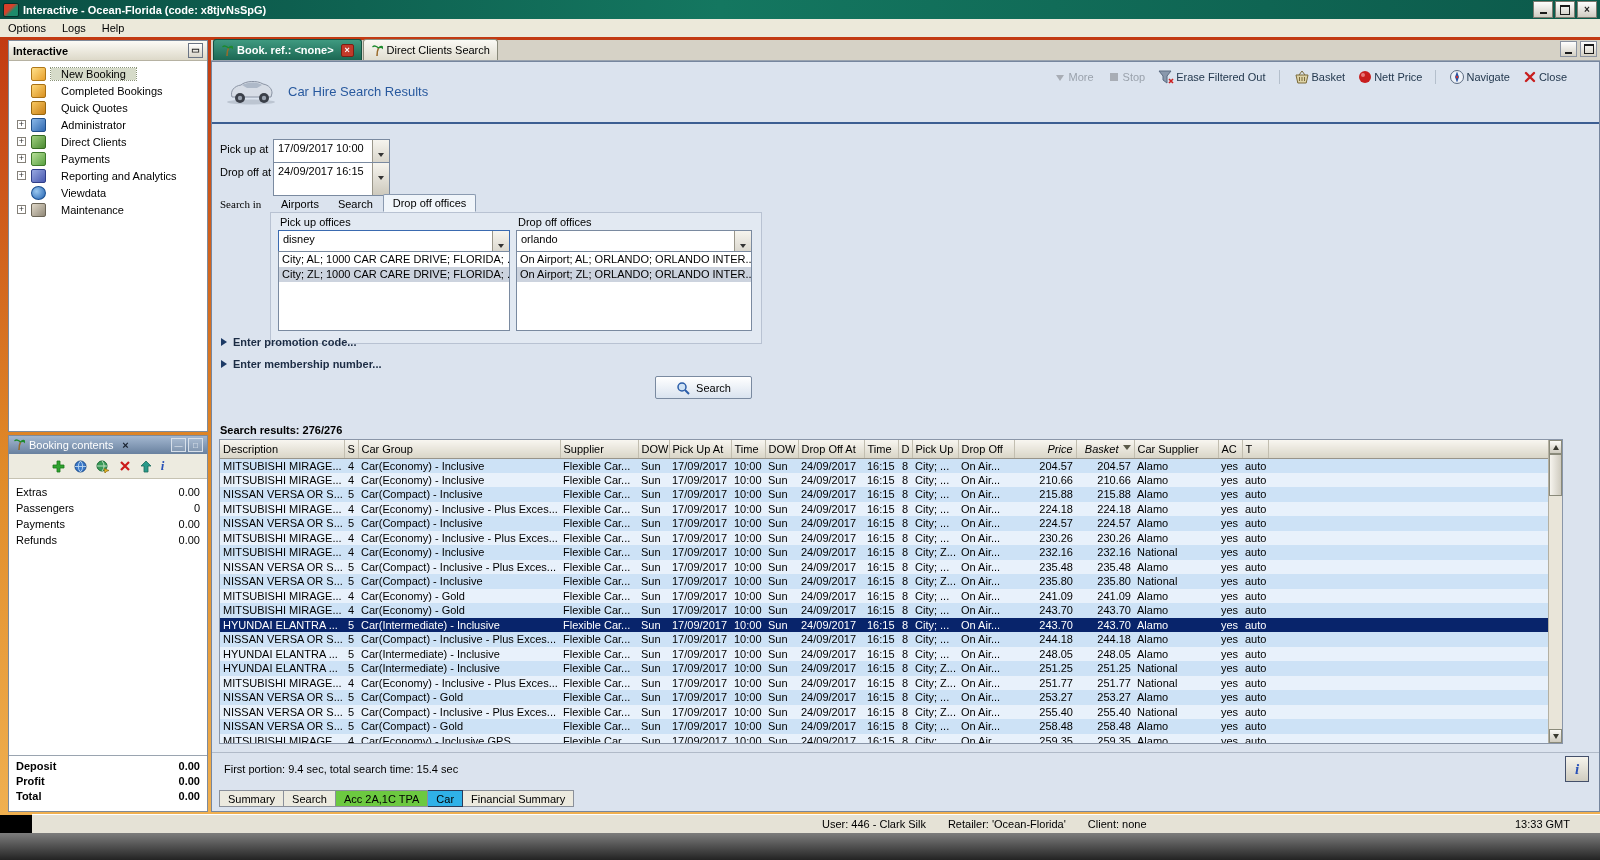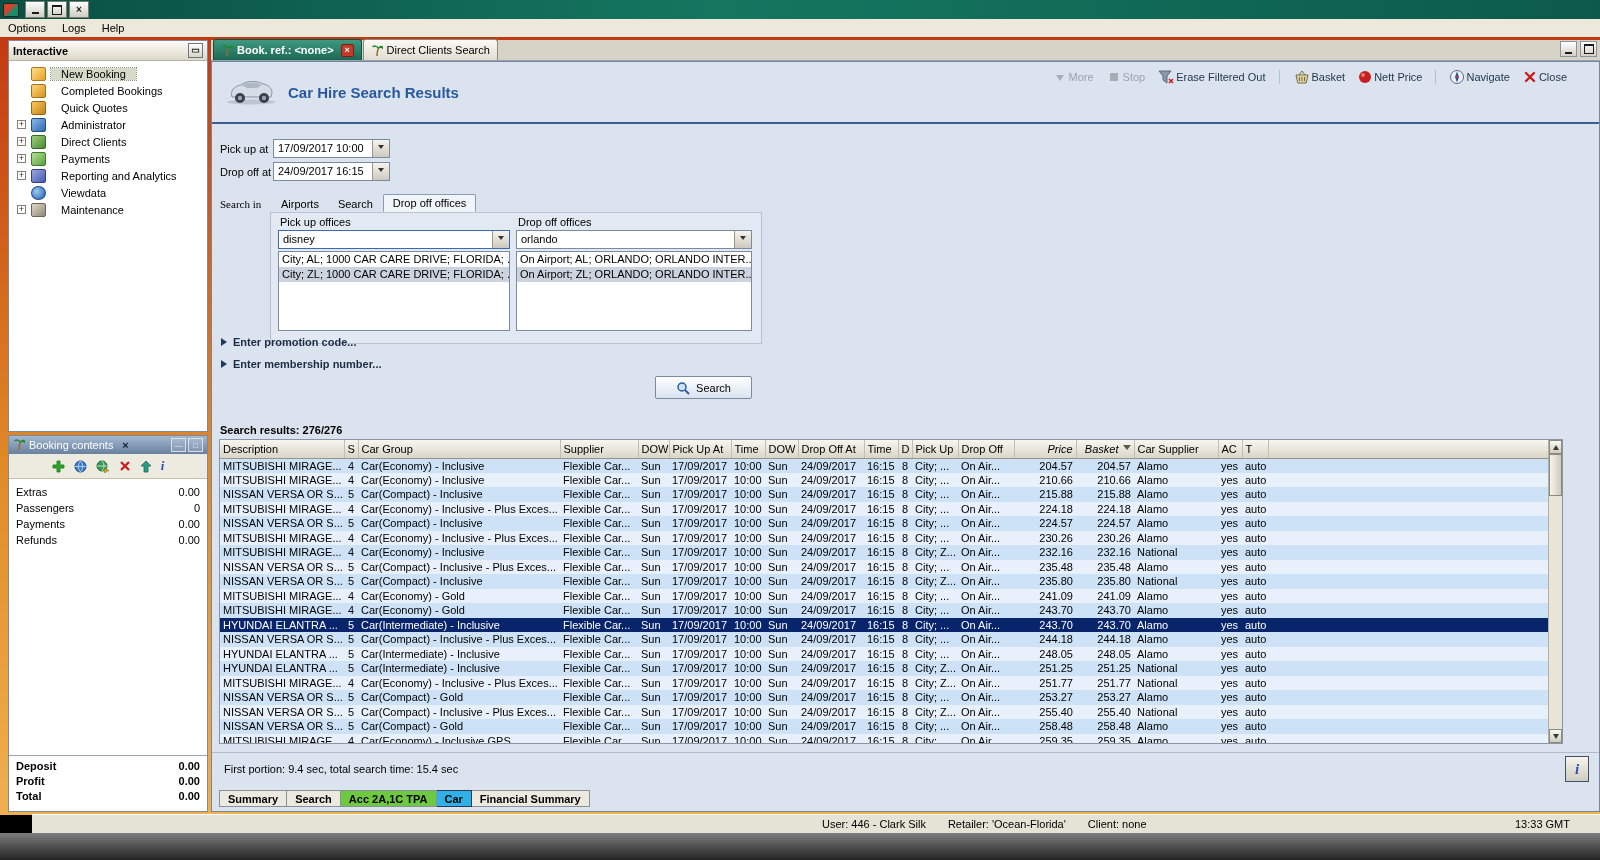--- a/index.html
+++ b/index.html
@@ -87,32 +87,32 @@
     color:#fff;font-size:9px;line-height:9px;display:flex;align-items:center;justify-content:center;border-radius:2px;}
   .strip-sp{flex:1;}
   .strip-btn{width:15px;height:14px;margin-right:3px;border:1px solid #8a92a0;background:linear-gradient(#fff,#d4d0c4);
     display:flex;align-items:center;justify-content:center;margin-bottom:3px;}
 
   .mainpanel{position:absolute;left:0;top:21px;right:0;bottom:0;background:#dbe3ee;
     border:1px solid #76869e;box-sizing:border-box;}
 
   
   .ph-car{position:absolute;left:12px;top:14px;}
-  .page-title{position:absolute;left:76px;top:22px;font-size:15px;font-weight:bold;color:#28599e;}
+  .page-title{position:absolute;left:76px;top:22px;font-size:13px;font-weight:normal;color:#28599e;}
   .header-rule{position:absolute;left:0;top:60px;right:0;height:2px;background:#3c5e92;}
   .header-toolbar{position:absolute;right:26px;top:5px;display:flex;align-items:stretch;}
   .tool-btn{padding:1px 6px;display:flex;flex-direction:row;align-items:center;gap:1px;color:#23384e;}
   .tool-btn .ticon{height:18px;display:flex;align-items:center;}
   .tool-btn .tlabel{font-size:11px;white-space:nowrap;}
   .tool-btn.disabled{color:#9aa2ac;}
   .tool-sep{width:1px;background:#b4bfcc;margin:3px 7px;}
 
   
   .flabel{position:absolute;white-space:nowrap;}
-  .combo{position:absolute;background:#fff;border:1px solid #7a8aa0;height:19px;display:flex;box-sizing:border-box;}
+  .combo{position:absolute;background:#fff;border:1px solid #7a8aa0;height:34px;display:flex;box-sizing:border-box;}
   .combo .val{flex:1;padding:2px 4px;white-space:nowrap;overflow:hidden;}
   .combo .drop{width:16px;background:linear-gradient(#f6f4ee,#cdc9bd);border-left:1px solid #9a96 8a;
     border-left:1px solid #9a968a;display:flex;align-items:center;justify-content:center;flex:none;}
   .darr{width:0;height:0;border:3.5px solid transparent;border-top:4.5px solid #333;margin-top:4px;}
   .combo.focused{border:1px solid #3a6ab0;}
 
   .si-tabs{position:absolute;left:60px;top:132px;display:flex;align-items:flex-end;height:18px;}
   .si-tab{padding:2px 9px;margin-right:1px;}
   .si-tab.active{background:#f0f5fa;border:1px solid #8a9ab0;border-bottom:1px solid #f0f5fa;border-radius:2px 2px 0 0;}
 
@@ -163,35 +163,36 @@
     border:1px solid #8a8a7a;box-sizing:border-box;}
 
   .result-footer-rule{position:absolute;left:0;right:0;top:690px;border-top:1px solid #b0bac8;}
   .result-footer-text{position:absolute;left:12px;top:701px;}
   .info-btn{position:absolute;right:10px;top:694px;width:24px;height:26px;border:1px solid #44506a;
     background:linear-gradient(#f6f4ec,#cfccc0);display:flex;align-items:center;justify-content:center;box-sizing:border-box;}
   .info-btn .info-i{font-size:15px;}
 
   .bottom-tabs{position:absolute;left:7px;top:728px;display:flex;}
   .btab{height:17px;padding:1px 8px 0 8px;border:1px solid #8a90 9a;border:1px solid #8a909a;
-    background:#eceadf;display:flex;align-items:center;box-sizing:border-box;margin-right:0;font-weight:bold;}
+    background:#eceadf;display:flex;align-items:center;box-sizing:border-box;margin-right:0;}
   .btab + .btab{border-left:none;}
 
   
   .statusbar{position:absolute;left:0;bottom:27px;right:0;height:18px;background:#e5e2d6;
     border-top:1px solid #fff;margin-left:32px;}
   .status-user{position:absolute;left:790px;top:3px;display:flex;gap:22px;white-space:nowrap;}
   .status-time{position:absolute;right:30px;top:3px;}
   .bottom-band{position:absolute;left:0;bottom:0;right:0;height:27px;background:linear-gradient(#7d7d7d,#232323);}
 </style>
 </head>
 <body>
 
 <div class="titlebar">
   <span class="app-icon"></span>
+  <span class="t-title">Interactive - Ocean-Florida (code: x8tjvNsSpG)</span>
   <span class="win-btn">
       <span class="glyph-min"></span>
     </span>
   <span class="win-btn">
       <span class="glyph-max"></span>
     </span>
   <span class="win-btn">×</span>
 </div>
 
 <div class="menubar">

